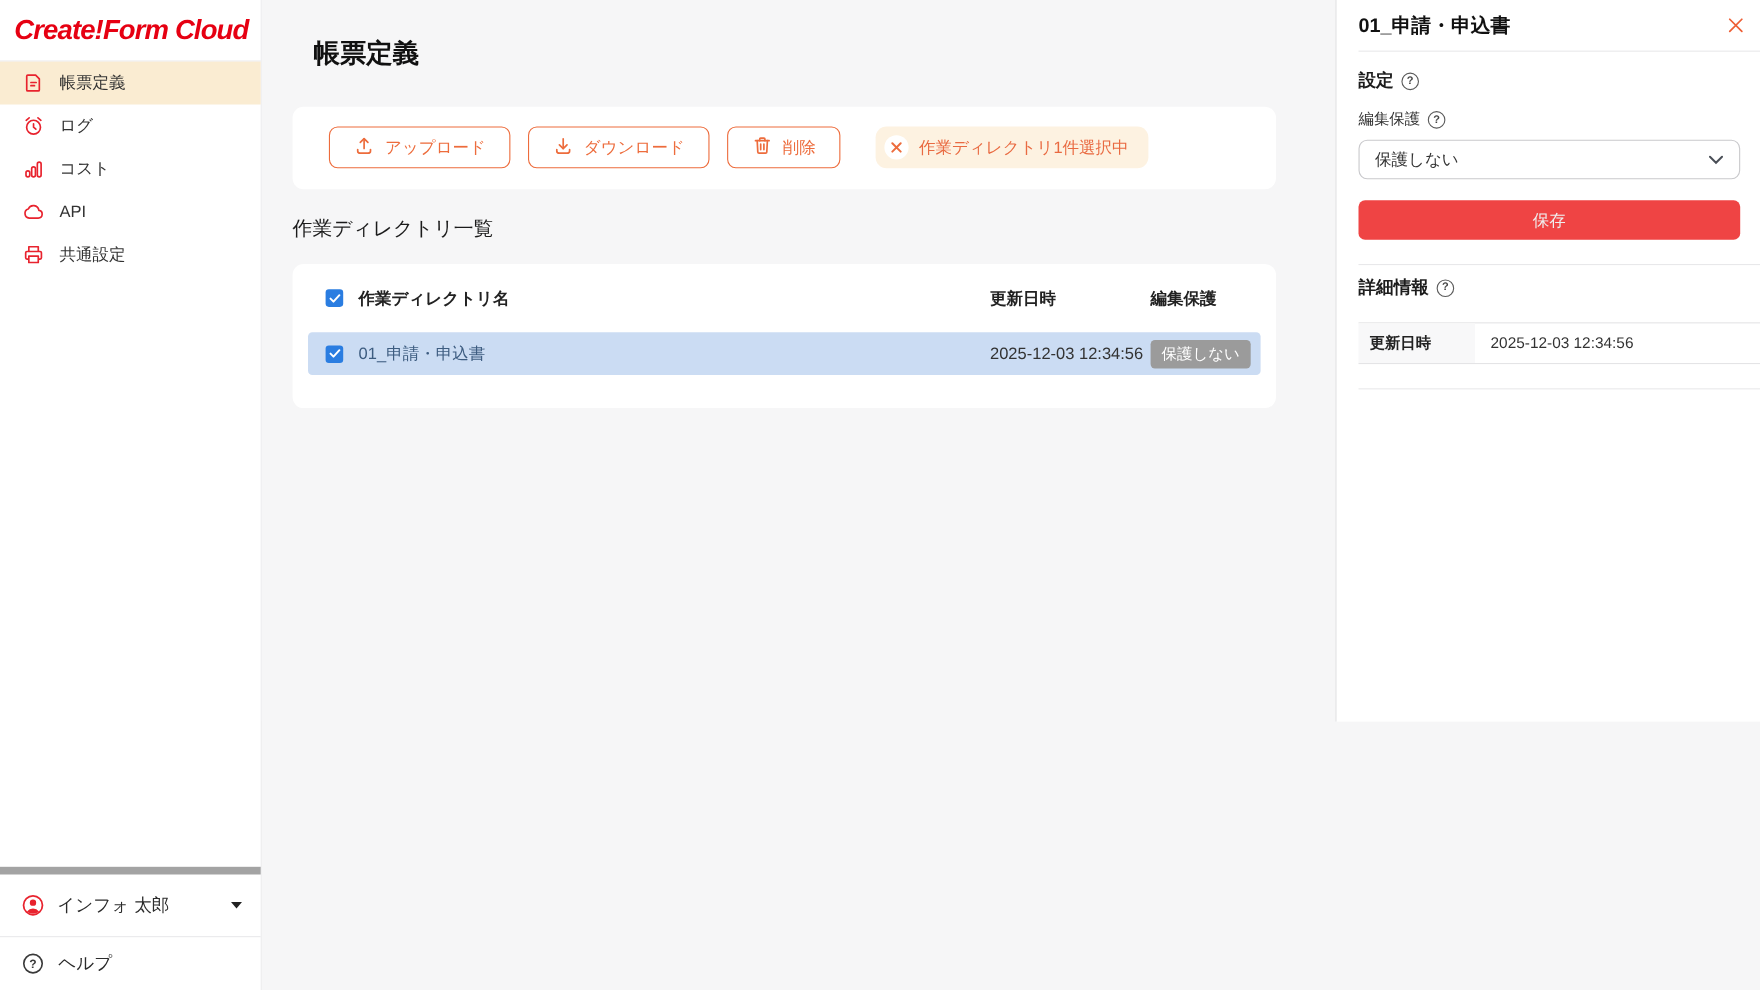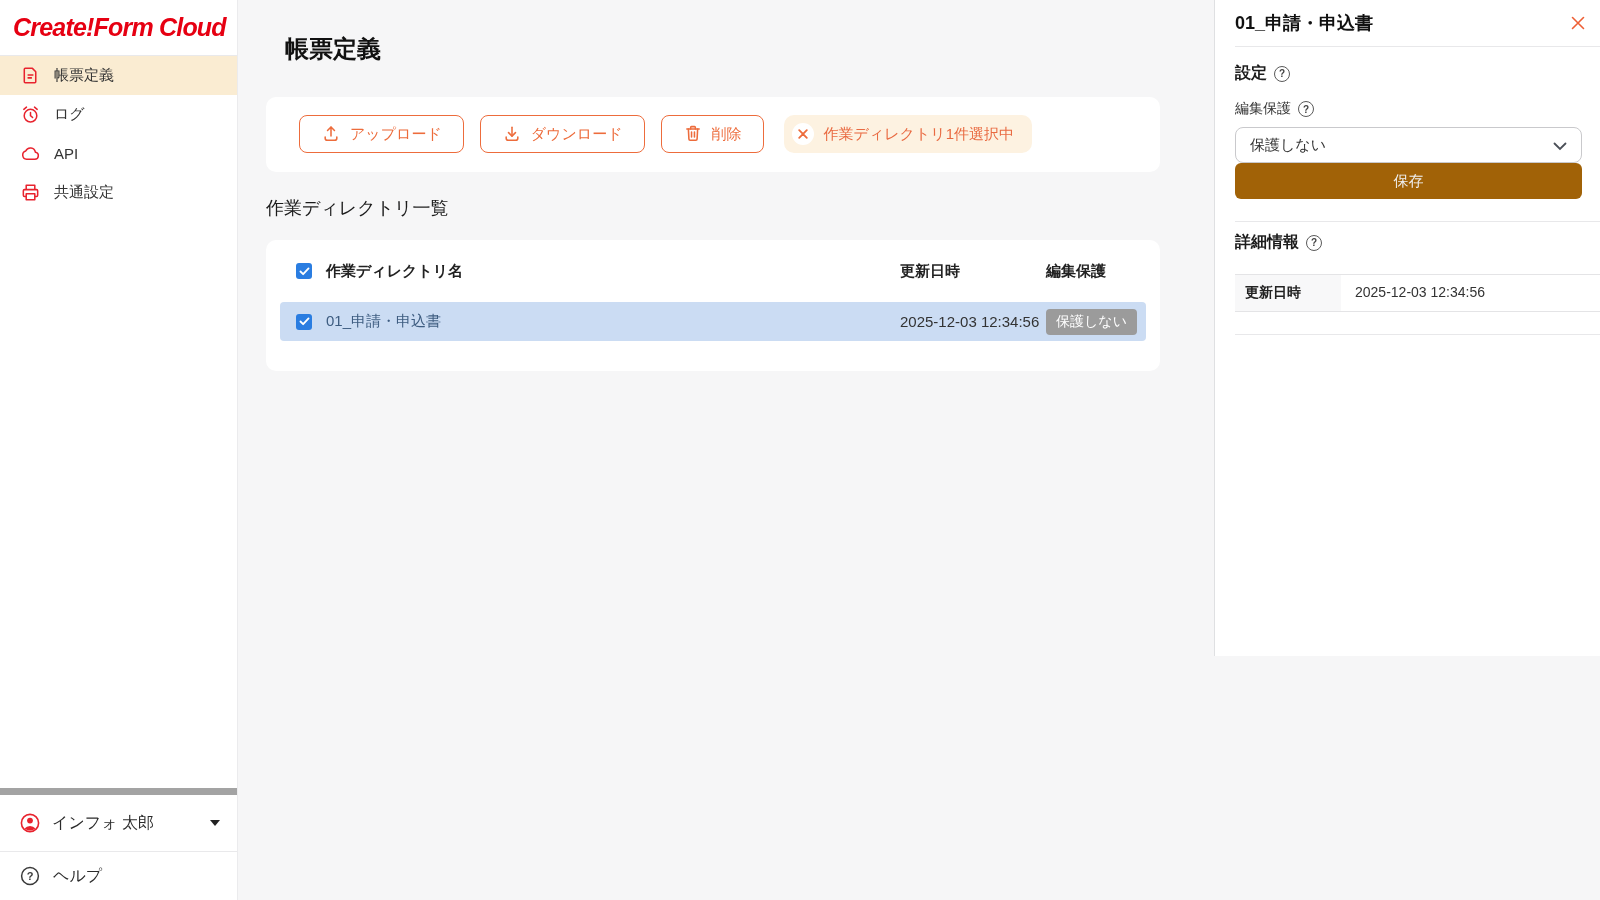--- a/index.html
+++ b/index.html
@@ -51,21 +51,21 @@
     padding:0 20px 0 33px; gap:16px;
   }
   .btn {
     display:inline-flex; align-items:center; gap:9px; height:38px;
     border:1.5px solid #ed6c3c; border-radius:8px; background:#fff;
     color:#ed6c3c; font-size:15px; padding:0 21px; cursor:pointer;
     font-family:inherit;
   }
   .btn svg { flex:0 0 auto; }
   .chip {
-    margin-left:4px; display:inline-flex; align-items:center; gap:10px;
+    margin-left:16px; display:inline-flex; align-items:center; gap:10px;
     height:38px; background:#fdf2e1; border-radius:10px; padding:0 18px 0 8px;
     color:#e96a41; font-size:15px; cursor:default;
   }
   .chip-x {
     width:22px; height:22px; border-radius:50%; background:#fff;
     display:inline-flex; align-items:center; justify-content:center; cursor:pointer;
   }
   .section-title { font-size:18px; font-weight:400; color:#1b1b1b; margin-top:26px; line-height:1.2; }
   .table-card { margin-top:21px; padding-bottom:30px; }
   .tgrid { display:grid; grid-template-columns:46px 1fr 146px 100px; align-items:center; }
@@ -103,22 +103,22 @@
     width:16px; height:16px; border-radius:50%; border:1px solid #5a5a5a;
     display:inline-flex; align-items:center; justify-content:center;
     font-size:10px; color:#444; font-weight:700; cursor:pointer;
   }
   .select {
     margin-top:9px; height:36px; border:1px solid #c9c9cc; border-radius:8px;
     display:flex; align-items:center; justify-content:space-between;
     padding:0 14px 0 14px; font-size:15px; color:#333; background:#fff; cursor:pointer;
   }
   .save-btn {
-    width:100%; height:36px; border:none; border-radius:6px;
-    background:#a16207; color:#efefef; font-size:15px; font-family:inherit;
+    margin-top:19px; width:100%; height:36px; border:none; border-radius:6px;
+    background:#ef4444; color:#efefef; font-size:15px; font-family:inherit;
     cursor:not-allowed;
   }
   .panel-hr { border:none; border-top:1px solid #e8e8ea; margin:22px 0 0 20px; }
   .info-table { margin:21px 0 0 20px; border-top:1px solid #e4e4e6; border-bottom:1px solid #e4e4e6; display:flex; }
   .info-label {
     width:106px; background:#f8f8f9; font-weight:700; font-size:14px; color:#222;
     padding:9px 0 9px 10px;
   }
   .info-value { font-size:14px; color:#333; padding:9px 0 9px 14px; }
 </style>
@@ -143,20 +143,30 @@
       </div>
       <div class="nav-item">
         <span class="nav-icon">
           <svg viewBox="0 0 22 22" width="21" height="21" fill="none" stroke="#e8232e" stroke-width="1.6" stroke-linecap="round">
             <circle cx="11" cy="12.2" r="6.6"></circle>
             <path d="M11 9v3.2l2.2 1.9"></path>
             <path d="M4 5.6l2.8-2.3M18 5.6l-2.8-2.3"></path>
           </svg>
         </span>
         <span>ログ</span>
+      </div>
+      <div class="nav-item">
+        <span class="nav-icon">
+          <svg viewBox="0 0 22 22" width="21" height="21" fill="none" stroke="#e8232e" stroke-width="1.6">
+            <rect x="3.8" y="13" width="3.6" height="5.6" rx="1.8"></rect>
+            <rect x="9.2" y="9.2" width="3.6" height="9.4" rx="1.8"></rect>
+            <rect x="14.6" y="4.6" width="3.6" height="14" rx="1.8"></rect>
+          </svg>
+        </span>
+        <span>コスト</span>
       </div>
       <div class="nav-item">
         <span class="nav-icon">
           <svg viewBox="0 0 22 22" width="21" height="21" fill="none" stroke="#e8232e" stroke-width="1.6" stroke-linejoin="round">
             <path d="M6.9 17h8.6a3.7 3.7 0 0 0 .6-7.35A5.3 5.3 0 0 0 6 8.4 4.4 4.4 0 0 0 6.9 17z"></path>
           </svg>
         </span>
         <span>API</span>
       </div>
       <div class="nav-item">

